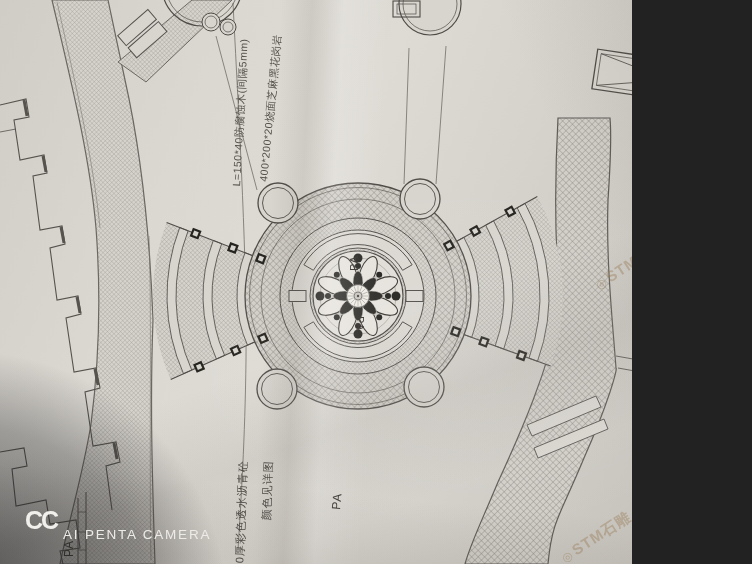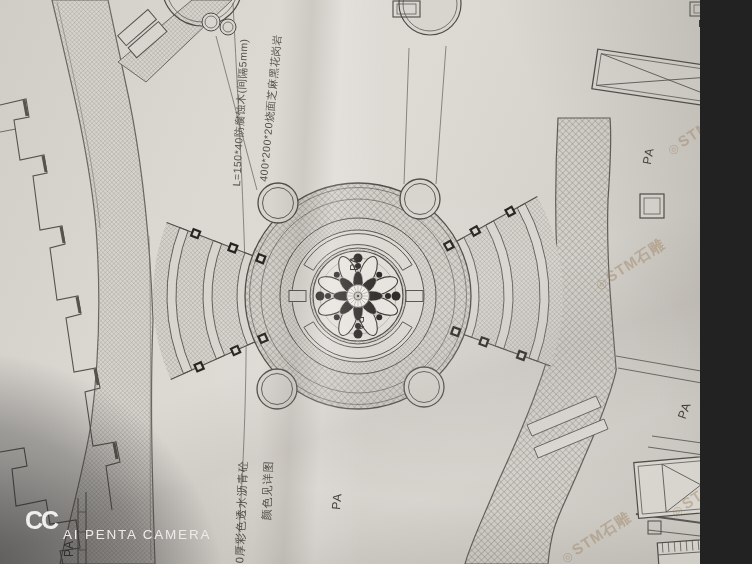--- a/index.html
+++ b/index.html
@@ -1,16 +1,16 @@
 <!DOCTYPE html>
 <html><head>
 <meta charset="utf-8">
 <style>
   html,body{margin:0;padding:0;background:#222;}
-  #photo{position:relative;width:700px;height:564px;overflow:hidden;
+  #photo{position:relative;width:632px;height:564px;overflow:hidden;
     background:linear-gradient(112deg,#d0cdc7 0%,#dbd8d2 28%,#dedbd5 48%,#d5d2cc 70%,#c7c3bd 100%);
     font-family:"Liberation Sans","DejaVu Sans",sans-serif;}
   #photo svg{position:absolute;left:0;top:0;}
   .ovl{position:absolute;left:0;top:0;width:752px;height:564px;pointer-events:none;}
   .vtext{position:absolute;transform-origin:0 0;white-space:nowrap;color:#4a4742;}
   .ann{font-size:10.5px;letter-spacing:0.5px;color:#55524c;}
   .ann-lg{font-size:11px;letter-spacing:1px;color:#4e4b46;}
   .pa{font-size:12px;letter-spacing:1px;color:#44413c;}
   .pa-sm{font-size:11px;}
   .wm{position:absolute;transform:rotate(-33deg);font-size:15px;font-weight:bold;

